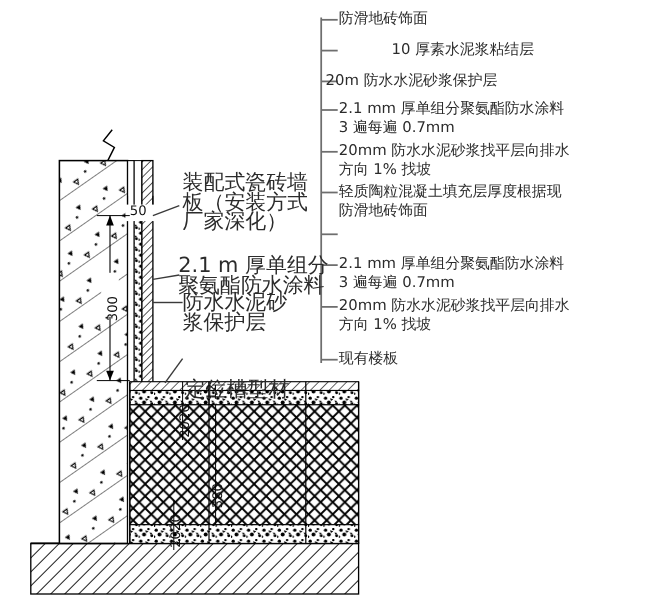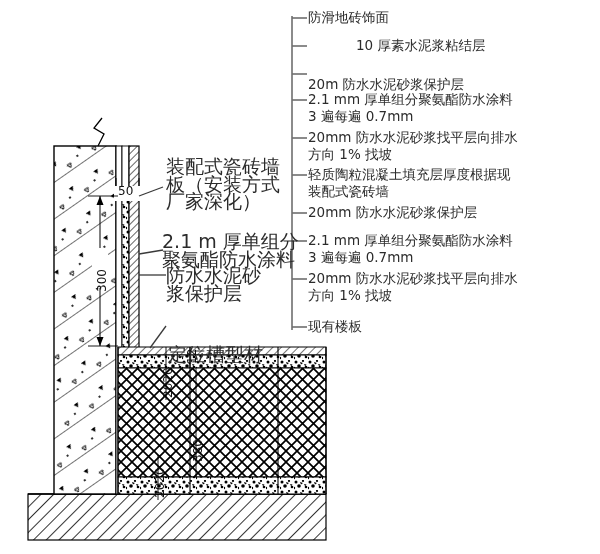--- a/index.html
+++ b/index.html
@@ -170,32 +170,31 @@
       <line x1="292" y1="241" x2="307" y2="241"></line>
       <line x1="292" y1="279" x2="307" y2="279"></line>
       <line x1="292" y1="327" x2="307" y2="327"></line>
     </g>
   </svg>
 
   <div class="note" style="left:308px;top:9px;">防滑地砖饰面</div>
 
   <div class="note" style="left:308px;top:37px;margin-left:48px;">10 厚素水泥浆粘结层</div>
 
-  <div class="note" style="left:308px;top:65px;margin-top:11px;">20m 防水水泥砂浆保护层</div>
+  <div class="note" style="left:296px;top:65px;">20m 防水水泥砂浆保护层</div>
 
   <div class="note" style="left:308px;top:91px;">2.1 mm 厚单组分聚氨酯防水涂料
 3 遍每遍 0.7mm</div>
 
   <div class="note" style="left:308px;top:129px;">20mm 防水水泥砂浆找平层向排水
 方向 1% 找坡</div>
 
   <div class="note" style="left:308px;top:166px;">轻质陶粒混凝土填充层厚度根据现
-装配式瓷砖墙</div>
-
-  <div class="note" style="left:308px;top:204px;">20mm 防水水泥砂浆保护层</div>
+防滑地砖饰面</div>
+
 
   <div class="note" style="left:308px;top:232px;">2.1 mm 厚单组分聚氨酯防水涂料
 3 遍每遍 0.7mm</div>
 
   <div class="note" style="left:308px;top:270px;">20mm 防水水泥砂浆找平层向排水
 方向 1% 找坡</div>
 
   <div class="note" style="left:308px;top:318px;">现有楼板</div>
 
   <div class="lnote" style="left:166px;top:158px;">装配式瓷砖墙

